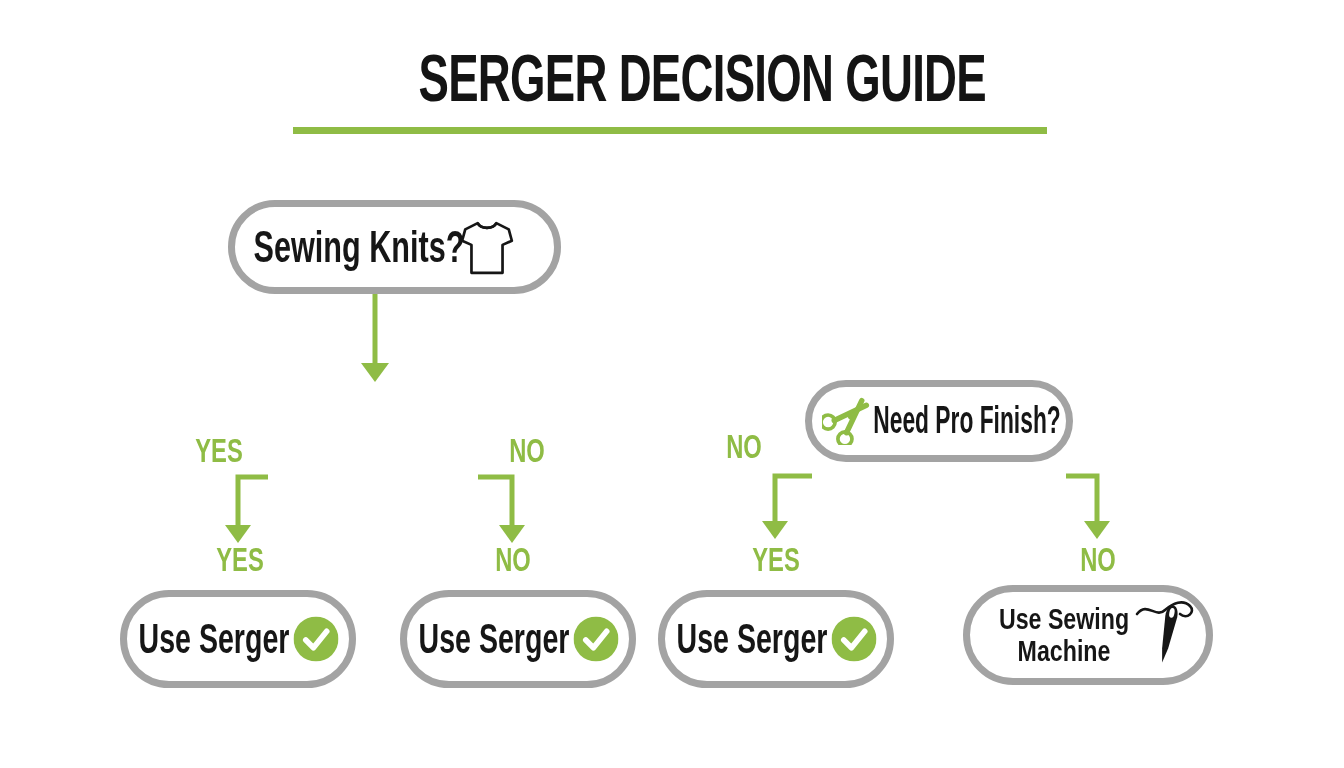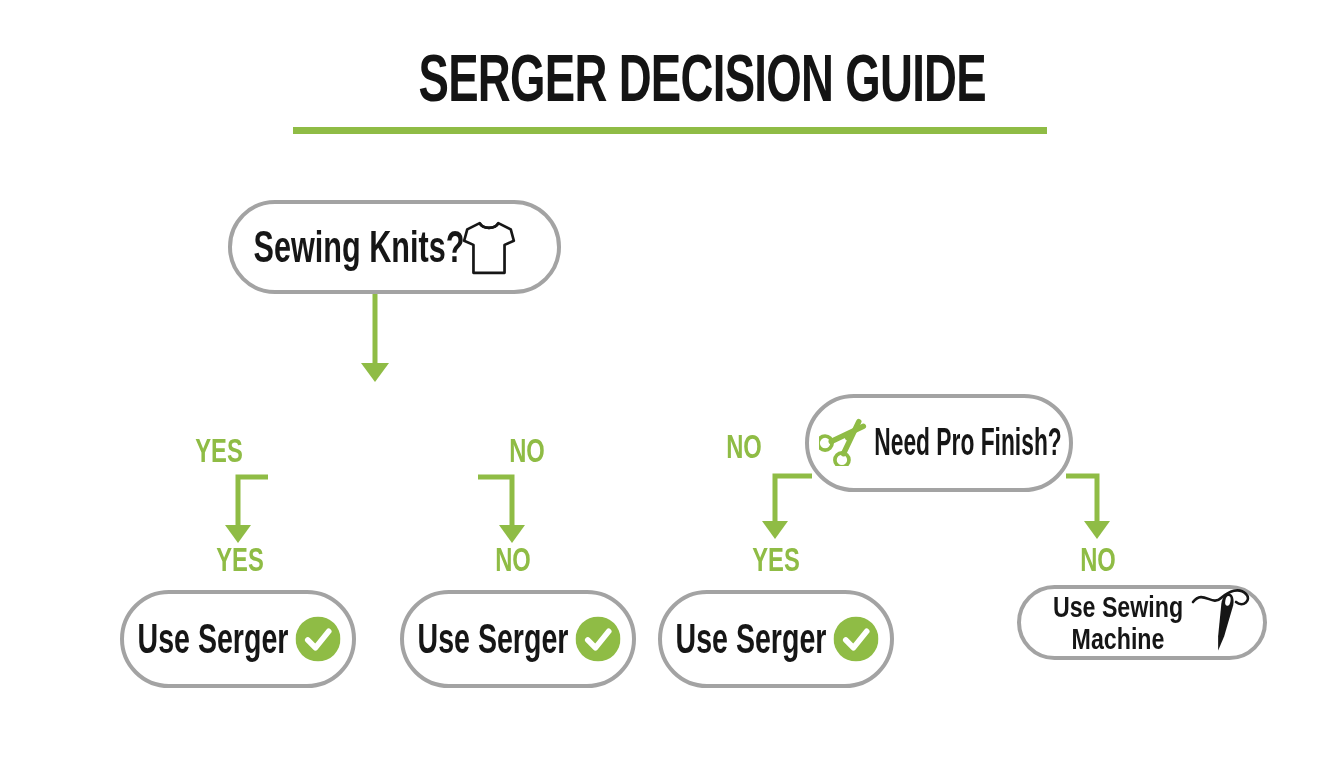--- a/index.html
+++ b/index.html
@@ -22,29 +22,29 @@
     position:absolute; left:293px; top:127px; width:754px; height:7px;
     background:#8FBC45;
   }
   
   svg.connectors { position:absolute; left:0; top:0; z-index:1; }
   .cline { stroke:#8FBC45; stroke-width:5; fill:none; }
   .chead { fill:#8FBC45; stroke:none; }
   
   .node {
     position:absolute; box-sizing:border-box; background:#ffffff;
-    border:4px solid #a3a3a3; border-radius:70px; z-index:2;
+    border:7px solid #a3a3a3; border-radius:70px; z-index:2;
   }
   .node-sewing-knits     { left:228px; top:200px; width:333px; height:94px; }
   .node-both             { left:260px; top:400px; width:225px; height:97px; }
-  .node-need-pro-finish  { left:805px; top:394px; width:268px; height:98px; }
+  .node-need-pro-finish  { left:805px; top:380px; width:268px; height:82px; }
   .node-use-serger-1     { left:120px; top:590px; width:236px; height:98px; }
   .node-use-serger-2     { left:400px; top:590px; width:236px; height:98px; }
   .node-use-serger-3     { left:658px; top:590px; width:236px; height:98px; }
-  .node-use-sewing-machine { left:1017px; top:585px; width:250px; height:75px; }
+  .node-use-sewing-machine { left:963px; top:585px; width:250px; height:100px; }
   .anchor { position:absolute; transform:translate(-50%,-50%); }
   .nlabel {
     position:absolute; transform:translate(-50%,-50%) scaleX(0.68);
     font-weight:bold; color:#161616; font-size:45px; white-space:nowrap;
     line-height:1.05; text-align:center;
   }
   .nlabel-small { font-size:38px; transform:translate(-50%,-50%) scaleX(0.60); }
   .nlabel-serger { font-size:42px; }
   .nlabel-wrap {
     position:absolute; transform:translate(-50%,-50%) scaleX(0.80);

